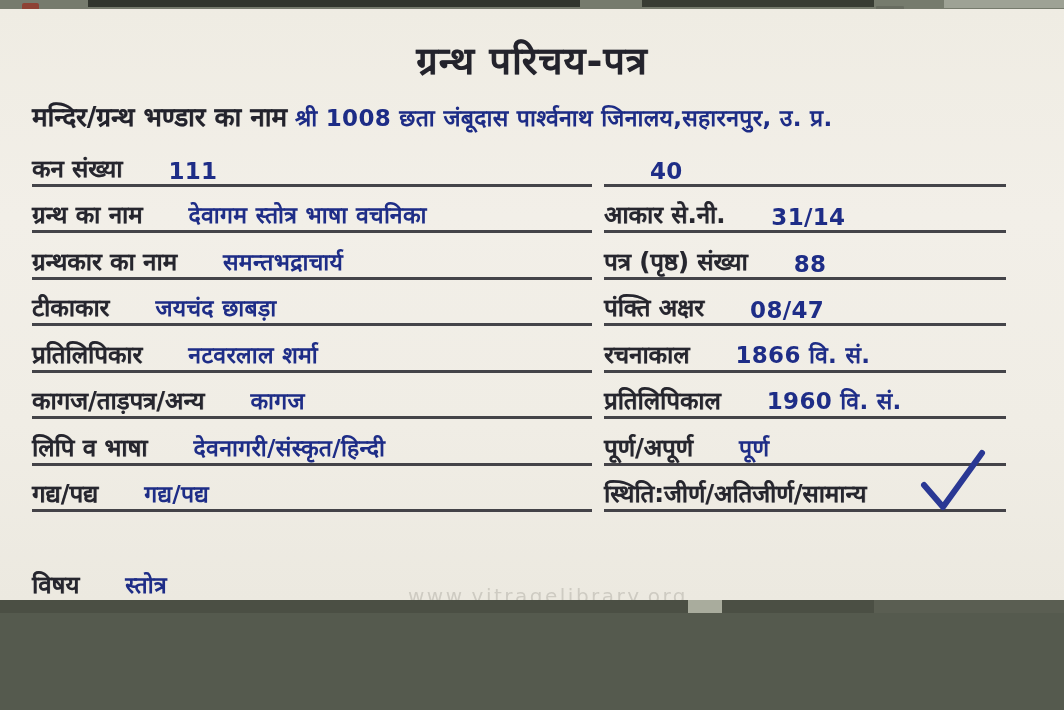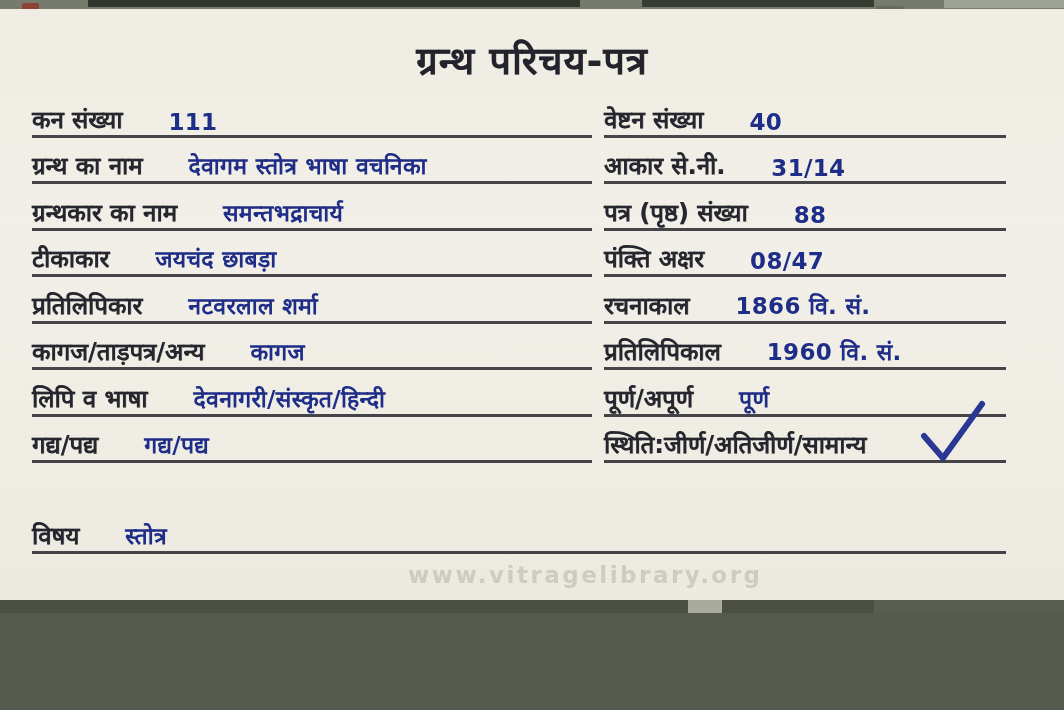--- a/index.html
+++ b/index.html
@@ -65,50 +65,53 @@
   }
   .cell .val{
     font-size:23px;font-weight:bold;color:#1e2d87;
     margin-left:46px;letter-spacing:0.3px;
   }
   .cell .val:empty{display:none;}
 
   .check-wrap{position:absolute;right:16px;top:-17px;width:74px;height:66px;pointer-events:none;}
 
   .watermark{
-    position:absolute;left:408px;top:553px;
-    font-size:23px;font-weight:bold;color:#c9c6bd;
+    position:absolute;left:408px;top:575px;
+    font-size:20px;font-weight:normal;color:#c9c6bd;
     letter-spacing:2.5px;opacity:0.85;
   }
 </style>
 </head>
 <body>
 
 <div class="scan">
 
   <div class="edge-top-d1"></div>
   <div class="edge-top-d2"></div>
   <div class="edge-top-light"></div>
   <div class="mark-red"></div>
   <div class="mark-gray-tr"></div>
   <div class="edge-right-sliver"></div>
 
   <div class="paper">
 
     <div class="title">ग्रन्थ परिचय-पत्र</div>
 
+    <div class="header-line">
+      <span class="lbl">मन्दिर/ग्रन्थ भण्डार का नाम</span>
+      <span class="val">श्री 1008 छता जंबूदास पार्श्वनाथ जिनालय,सहारनपुर, उ. प्र.</span>
+    </div>
 
     <div class="grid">
 
       <div class="cell">
         <span class="lbl">कन संख्या</span>
         <span class="val">111</span>
       </div>
       <div class="cell">
-        <span class="lbl">वेष्टन संख्या</span>
         <span class="val">40</span>
       </div>
 
       <div class="cell">
         <span class="lbl">ग्रन्थ का नाम</span>
         <span class="val">देवागम स्तोत्र भाषा वचनिका</span>
       </div>
       <div class="cell">
         <span class="lbl">आकार से.नी.</span>
         <span class="val">31/14</span>

